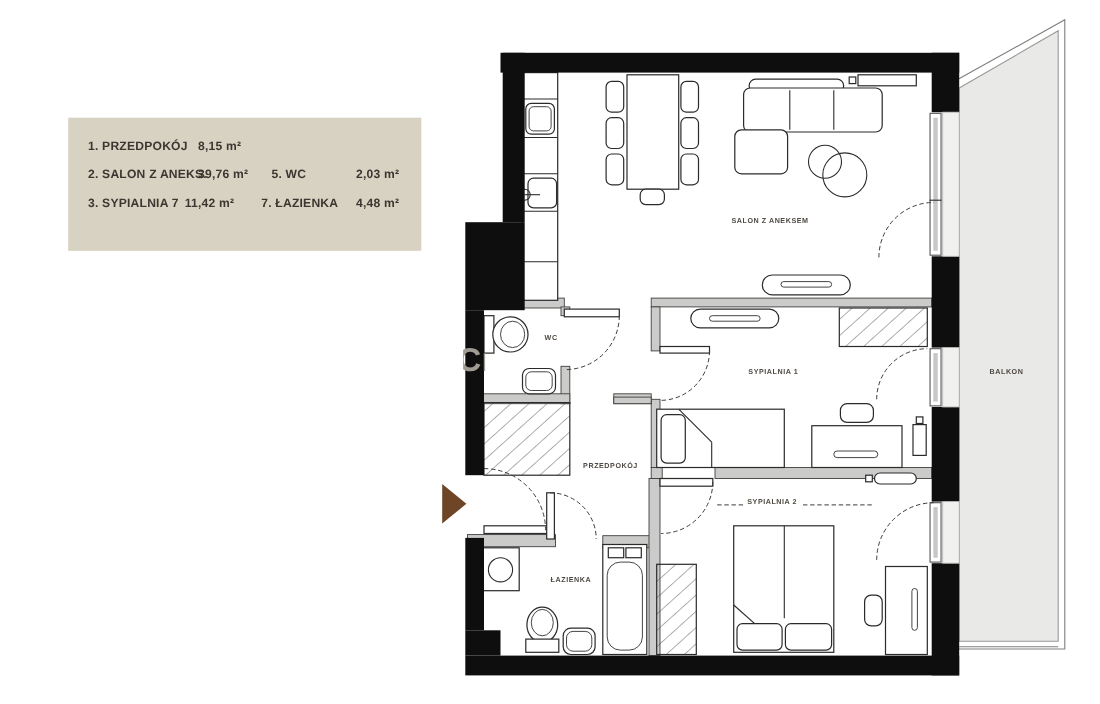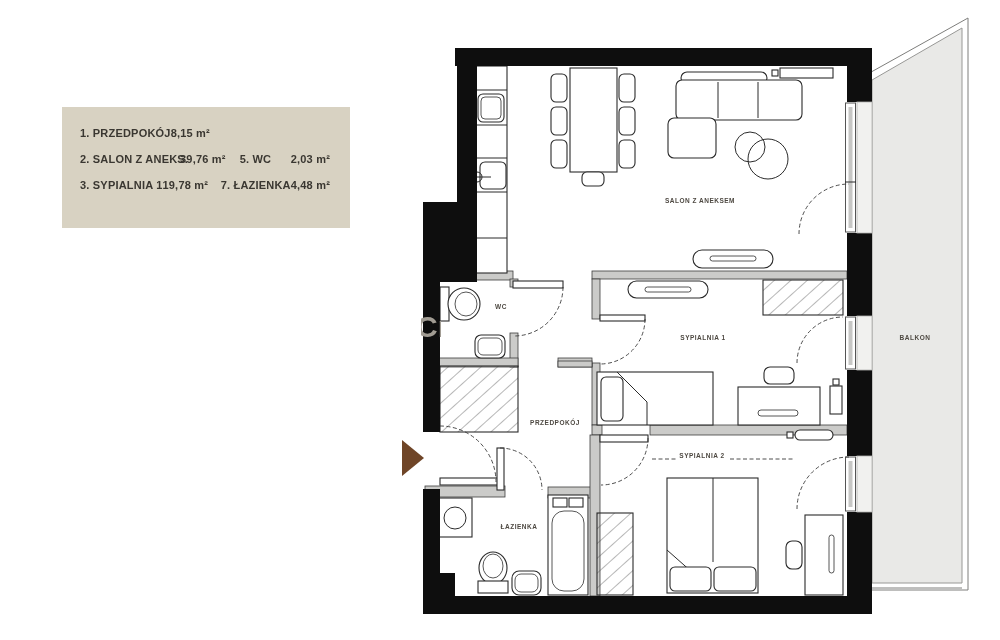--- a/index.html
+++ b/index.html
@@ -17,21 +17,21 @@
   .hat{fill:url(#hatch);stroke:#2b2b2b;stroke-width:1.1;}
   .sill{fill:#f1f1ef;stroke:#b3b3b1;stroke-width:.8;}
   .wf{fill:#fff;stroke:#555;stroke-width:1;}
   .glass{fill:#c7c7c5;}
   .balc{fill:var(--balcony_gray,#e9e9e7);stroke:#989896;stroke-width:1;}
   .rail{fill:none;stroke:#7e7e7c;stroke-width:1;}
   .rlabel{font:700 6.5px "Liberation Sans",sans-serif;fill:#4e4942;letter-spacing:.5px;text-anchor:middle;}
   .wm{font:700 30px "Liberation Sans",sans-serif;fill:#a19c93;}
   .arrow{fill:var(--accent_brown,#6f4527);}
 
-  .legend{position:absolute;left:62px;top:107px;width:288px;height:121px;
+  .legend{position:absolute;left:62px;top:107px;width:321px;height:121px;
           background:var(--legend_bg,#d8d2c2);box-sizing:border-box;
           padding:13px 20px 0 18px;color:var(--legend_text,#3a3731);
           font-weight:700;font-size:11px;letter-spacing:.2px;}
   .lrow{display:flex;height:26px;align-items:center;white-space:nowrap;}
   .lname1{width:100px;}
   .lval1{width:52px;text-align:left;}
   .lgap{width:27px;}
   .lname2{width:98px;}
   .lval2{flex:1;text-align:center;}
 </style>
@@ -261,20 +261,20 @@
       <span class="lval2"></span>
     </div>
     <div class="lrow">
       <span class="lname1">2. SALON Z ANEKS.</span>
       <span class="lval1">39,76 m²</span>
       <span class="lgap"></span>
       <span class="lname2">5. WC</span>
       <span class="lval2">2,03 m²</span>
     </div>
     <div class="lrow">
-      <span class="lname1">3. SYPIALNIA 1</span>
-      <span class="lval1">19,78 m²</span>
+      <span class="lname1">3. SYPIALNIA 7</span>
+      <span class="lval1">11,42 m²</span>
       <span class="lgap"></span>
       <span class="lname2">7. ŁAZIENKA</span>
       <span class="lval2">4,48 m²</span>
     </div>
   </div>
 </div>
 
 </body></html>

